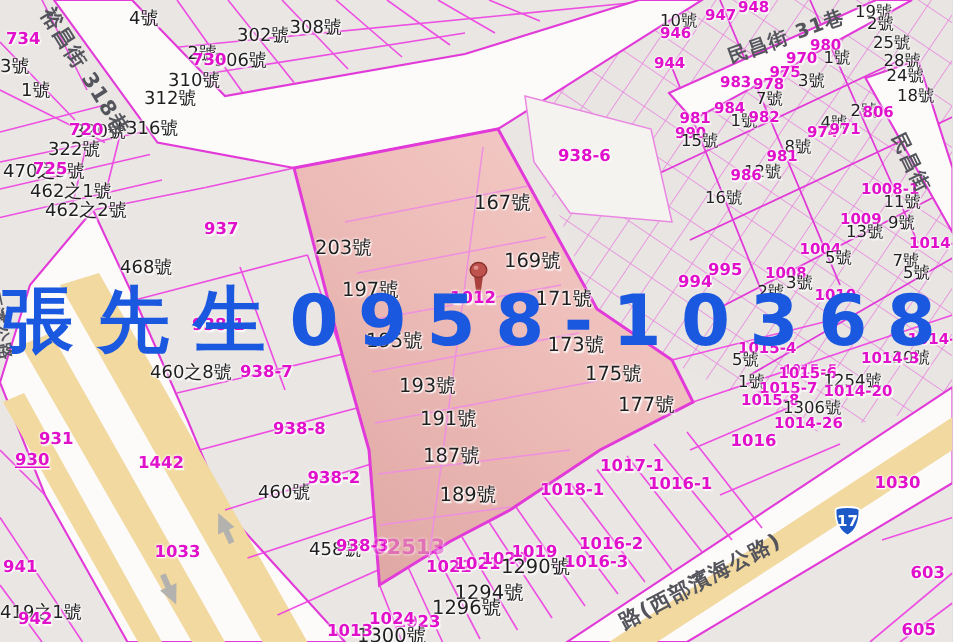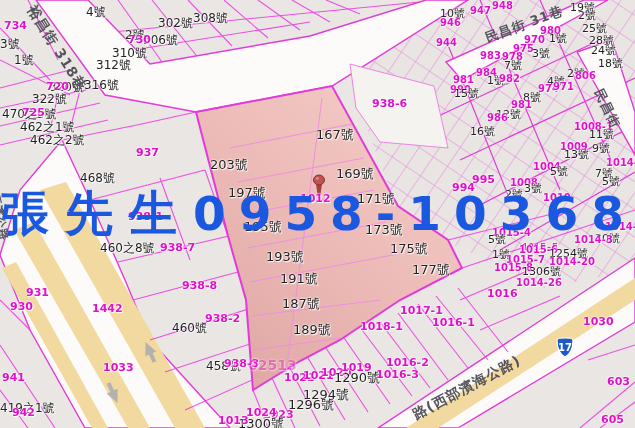--- a/index.html
+++ b/index.html
@@ -133,21 +133,21 @@
       <div class="lbl m" style="left: 128px; top: 210px;">938-1</div>
       <div class="lbl b" style="left: 100px; top: 240px;">460之8號</div>
       <div class="lbl m" style="left: 160px; top: 241px;">938-7</div>
       <div class="lbl m" style="left: 182px; top: 279px;">938-8</div>
       <div class="lbl b" style="left: 172px; top: 320px;">460號</div>
       <div class="lbl b" style="left: 206px; top: 358px;">458號</div>
       <div class="lbl m" style="left: 224px; top: 357px;">938-3</div>
       <div class="lbl m" style="left: 205px; top: 312px;">938-2</div>
       <div class="lbl m" style="left: 248px; top: 357px; font-size: 14px; opacity: 0.38;">02513</div>
       <div class="lbl m" style="left: 26px; top: 286px;">931</div>
-      <div class="lbl m" style="left: 10px; top: 300px;">930</div>
+      <div class="lbl m" style="left: 10px; top: 300px; text-decoration: underline;">930</div>
       <div class="lbl m" style="left: 92px; top: 302px;">1442</div>
       <div class="lbl m" style="left: 103px; top: 361px;">1033</div>
       <div class="lbl m" style="left: 2px; top: 371px;">941</div>
       <div class="lbl b" style="left: 0px; top: 400px;">419之1號</div>
       <div class="lbl m" style="left: 12px; top: 406px;">942</div>
       <div class="lbl b" style="left: 316px; top: 126px; font-size: 13px;">167號</div>
       <div class="lbl b" style="left: 210px; top: 156px; font-size: 13px;">203號</div>
       <div class="lbl b" style="left: 336px; top: 165px; font-size: 13px;">169號</div>
       <div class="lbl b" style="left: 228px; top: 184px; font-size: 13px;">197號</div>
       <div class="lbl b" style="left: 357px; top: 190px; font-size: 13px;">171號</div>

